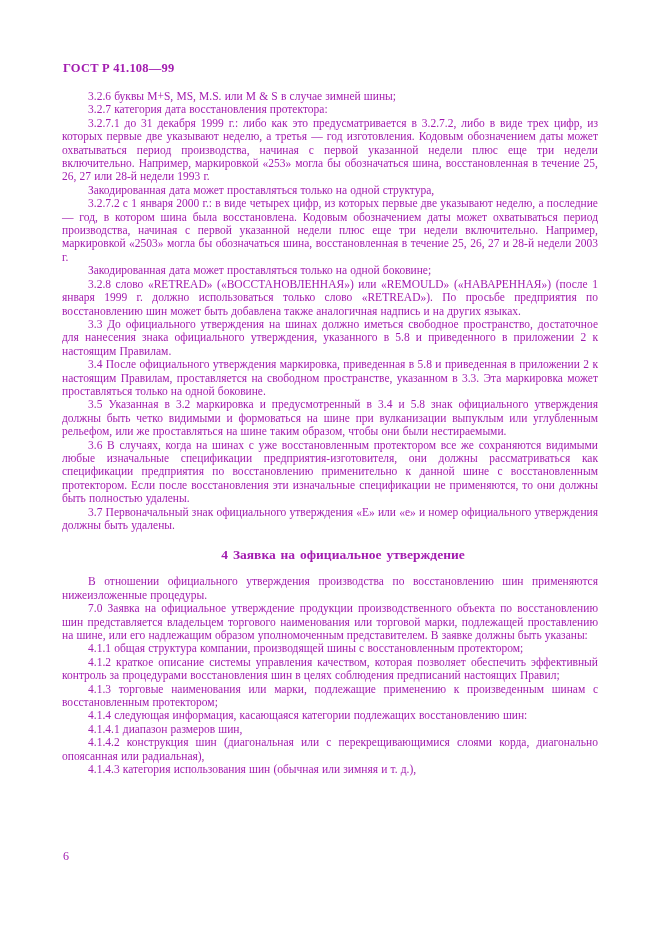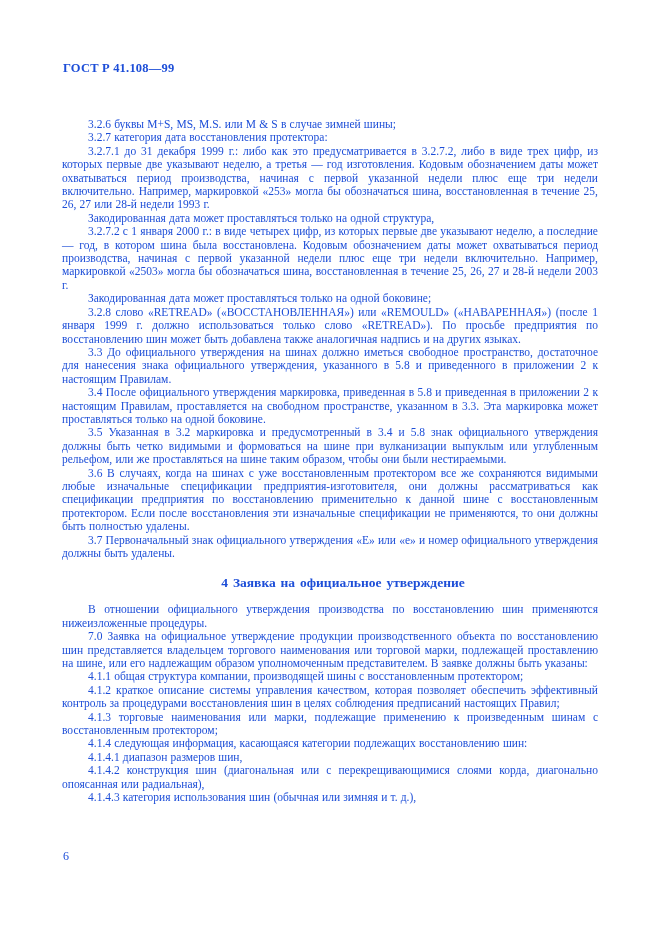--- a/index.html
+++ b/index.html
@@ -6,38 +6,37 @@
     margin: 0;
     padding: 0;
     background: #ffffff;
   }
   .page {
     position: relative;
     width: 661px;
     height: 896px;
     background: #ffffff;
     font-family: "Liberation Serif", "DejaVu Serif", serif;
-    color: #1d4ed8;
+    color: #a21caf;
     overflow: hidden;
   }
   .header {
     position: absolute;
     top: 61px;
     left: 63px;
     font-size: 12.5px;
     font-weight: bold;
     letter-spacing: 0.2px;
     white-space: nowrap;
   }
   .doc-body {
     position: absolute;
     top: 90px;
     left: 62px;
     width: 536px;
-    margin-top: 28px;
   }
   .para {
     margin: 0;
     font-size: 11.5px;
     line-height: 13.4px;
     text-align: justify;
     text-indent: 26px;
     word-spacing: 0.3px;
   }
   .section-heading {

